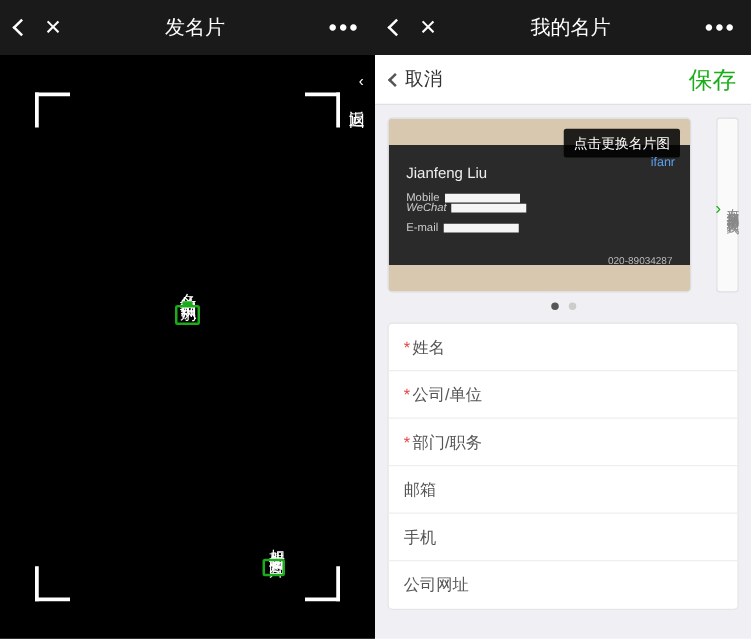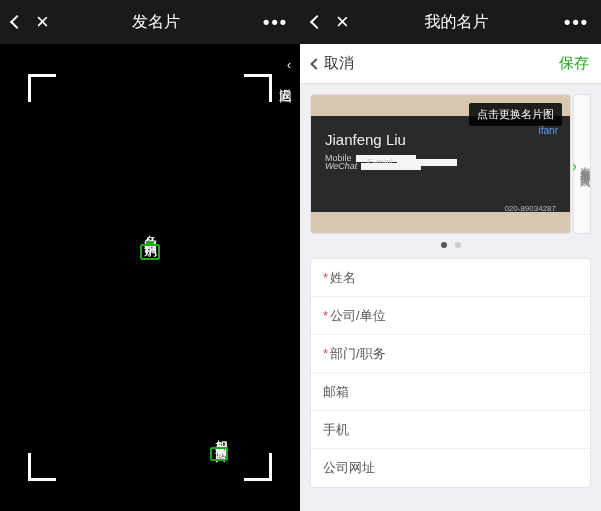--- a/index.html
+++ b/index.html
@@ -58,42 +58,42 @@
       height: 40px;
       background: #fff;
       border-bottom: 1px solid #e0e0e0;
       display: flex;
       align-items: center;
       justify-content: space-between;
       padding: 0 12px;
     }
     .cancel-wrap { display: flex; align-items: center; gap: 4px; color: #333; font-size: 15px; justify-content: flex-end; }
     .chev-left-g { width: 8px; height: 8px; border-left: 2px solid #555; border-bottom: 2px solid #555; transform: rotate(45deg); }
-    .save-btn { color: #1aad19; font-size: 15px; }
-
-    .card-preview-wrap { display: flex; padding: 10px 10px 0 10px; gap: 2px; }
+    .save-btn { color: #1aad19; font-size: 19px; }
+
+    .card-preview-wrap { display: flex; padding: 10px 10px 0 10px; gap: 20px; }
     .card-preview {
       flex: 1;
       height: 140px;
       border: 1px solid #ddd;
       border-radius: 4px;
       background: linear-gradient(#d8c8b0 0 15%, #2a2a2a 15% 85%, #d8c8b0 85% 100%);
       position: relative;
       overflow: hidden;
     }
     .card-preview .overlay-tag {
       position: absolute; top: 8px; right: 8px;
       background: rgba(0,0,0,0.85); color: #fff;
       font-size: 11px; padding: 4px 8px; border-radius: 2px;
     }
     .card-text { position: absolute; left: 14px; color: #ccc; font-size: 9px; }
     .brand { position: absolute; top: 30px; right: 12px; color: #5a9fef; font-size: 10px; }
-    .name-on-card { top: 36px; font-size: 15px; color: #eee; }
+    .name-on-card { top: 36px; font-size: 12px; color: #eee; }
     .mobile-on-card { top: 58px; }
-    .email-on-card { top: 62px; margin-left: 42px; }
+    .email-on-card { top: 82px; }
     .wechat-on-card { top: 66px; font-style: italic; }
     .phone-on-card { position: absolute; bottom: 20px; right: 14px; color: #bbb; font-size: 8px; }
     .redact { display: inline-block; background: #f5f5f5; width: 60px; height: 7px; margin-left: 4px; vertical-align: middle; }
 
     .side-hint {
       width: 18px;
       display: flex; flex-direction: column; align-items: center; justify-content: center;
       font-size: 10px; color: #888; writing-mode: vertical-rl; letter-spacing: 1px;
       border: 1px solid #e0e0e0; border-radius: 3px; background: #fafafa;
       position: relative;

